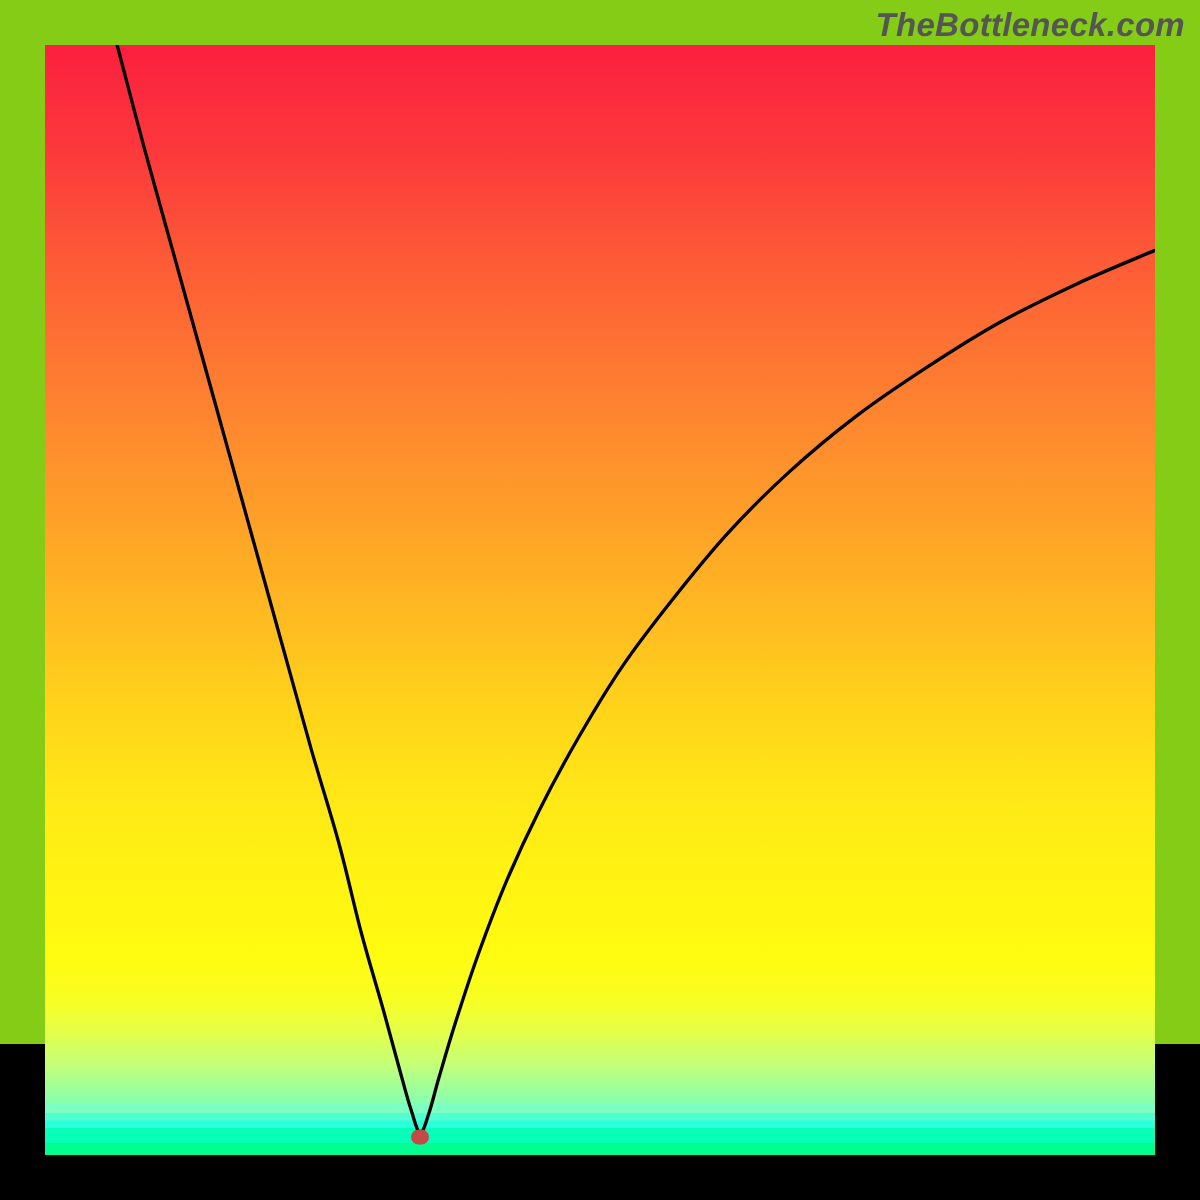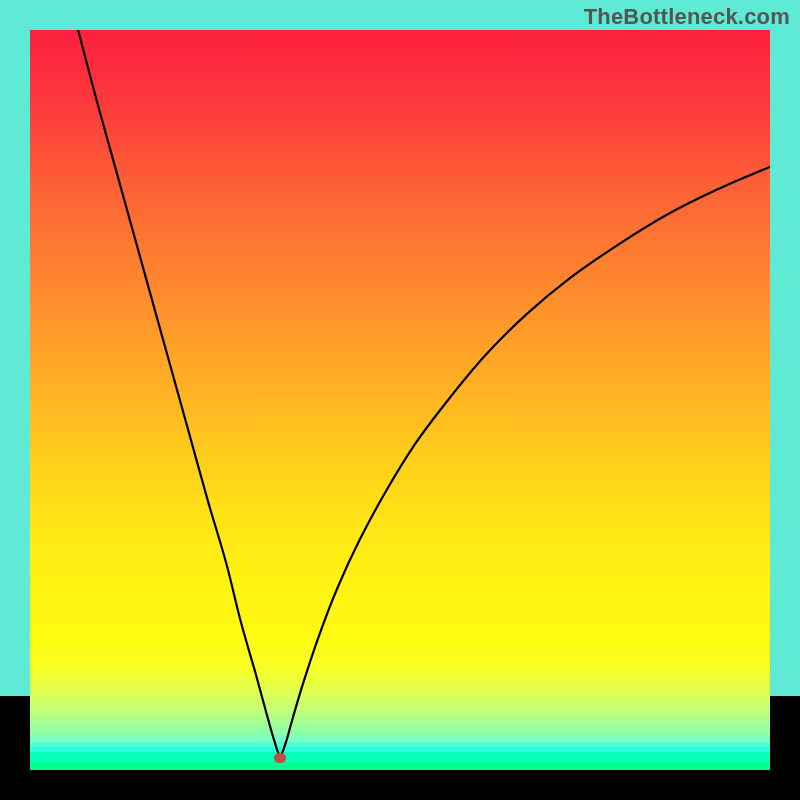--- a/index.html
+++ b/index.html
@@ -1,21 +1,22 @@
 <!DOCTYPE html>
 <html><head>
 <meta charset="utf-8">
 <style>
   * { margin: 0; padding: 0; box-sizing: border-box; }
   html, body { width: 800px; height: 800px; background: #000; overflow: hidden; }
   .frame {
     position: relative;
     width: 800px;
     height: 696px;
-    background: #5eead4;
+    background: #84cc16;
+    font-style: italic;
   }
   .watermark {
     position: absolute;
     top: 4px;
     right: 10px;
     font-family: Arial, Helvetica, sans-serif;
     font-size: 22px;
     font-weight: 600;
     color: #555;
     letter-spacing: 0.2px;

